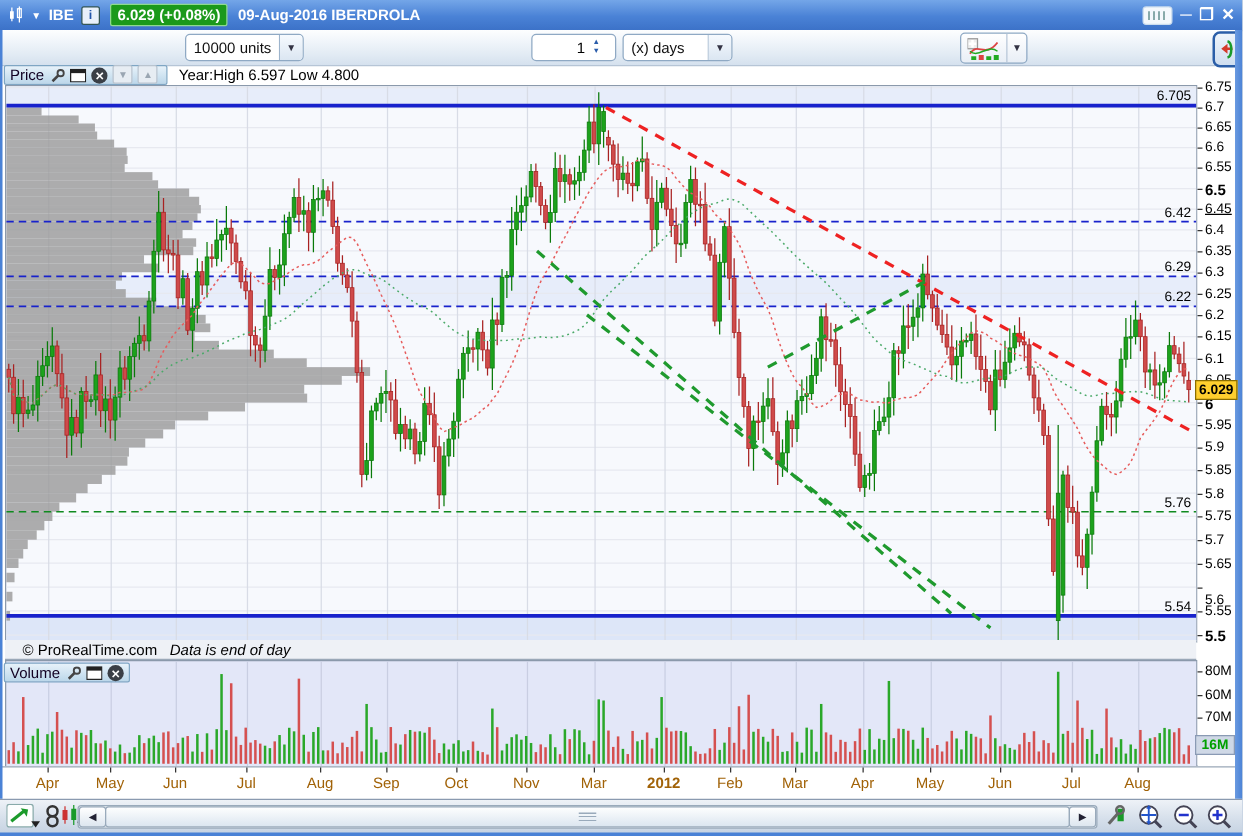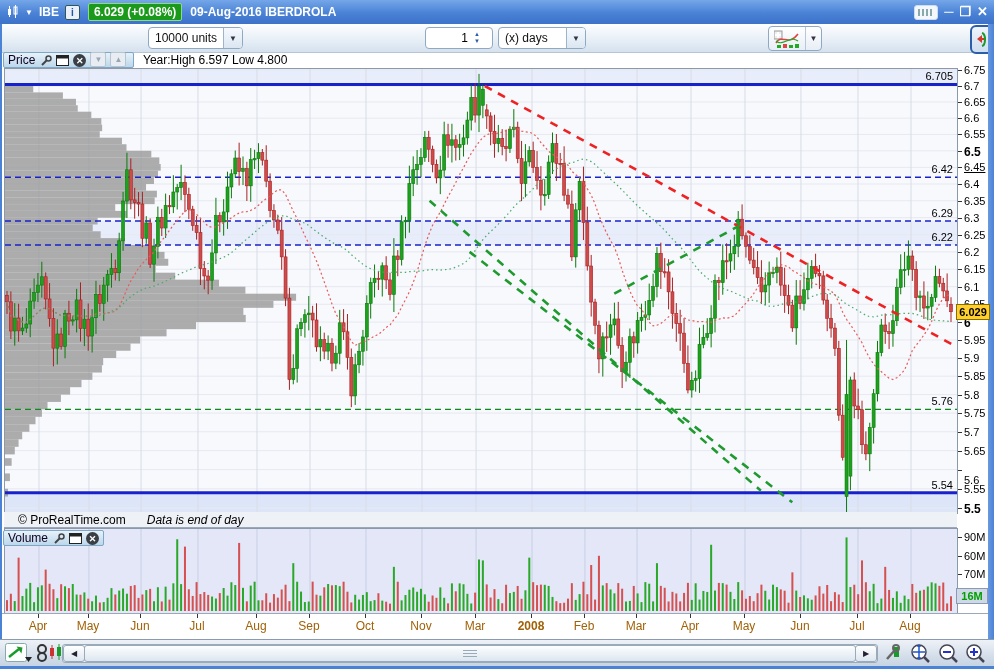--- a/index.html
+++ b/index.html
@@ -51,21 +51,21 @@
     color:#9aa6b2;font-size:8px;display:flex;align-items:center;justify-content:center;}
   .yearinfo{position:absolute;left:143px;top:53px;font-size:12px;color:#000;}
   
   .plot{position:absolute;left:4px;top:68px;width:952px;height:444px;border:1px solid #8b99ab;border-top:1px solid #8b99ab;background:#f7f9fd;box-sizing:content-box;}
   .yaxis{position:absolute;left:958px;top:68px;width:28px;height:446px;background:#fff;font-size:11px;color:#000;}
   .ytick{position:absolute;left:6px;white-space:nowrap;}
   .ytickmark{position:absolute;left:0;width:4px;height:1px;background:#333;}
   .pricebadge{position:absolute;left:956px;width:32px;height:14px;background:#ffcf2e;border:1px solid #8a6d00;
      font-size:11px;font-weight:bold;color:#000;display:flex;align-items:center;justify-content:center;z-index:5;}
   .copyright{position:absolute;left:4px;top:512px;width:953px;height:16px;background:#eef1f6;border-bottom:1px solid #9aa8b8;
-     font-size:12px;color:#000;display:flex;align-items:center;gap:21px;padding-left:14px;box-sizing:border-box;}
+     font-size:12px;color:#000;display:flex;align-items:center;gap:10px;padding-left:14px;box-sizing:border-box;}
   .volplot{position:absolute;left:4px;top:528px;width:952px;height:84px;background:#e3e7f8;border:1px solid #8b99ab;}
   .volaxis{position:absolute;left:958px;top:528px;width:30px;height:84px;background:#fff;font-size:11px;color:#000;}
   .volbadge{position:absolute;left:956px;width:30px;height:14px;background:#cfd8e6;border:1px solid #8a9ab4;
      color:#00a000;font-weight:bold;font-size:11px;display:flex;align-items:center;justify-content:center;}
   .xaxis{position:absolute;left:0;top:613px;width:988px;height:26px;background:#fff;border-top:1px solid #9aa8b8;}
   .xlab{position:absolute;top:5px;font-size:12px;color:#a16207;transform:translateX(-50%);}
   .xtick{position:absolute;top:0;width:1px;height:4px;background:#333;}
   
   .statusbar{position:absolute;left:0;top:639px;width:994px;height:27px;
      background:linear-gradient(#eef2f7,#d4deea 60%,#c6d3e2);border-top:1px solid #8a9ab0;}
@@ -1108,21 +1108,21 @@
         <rect x="925.655737704918" y="53.33022353339125" width="2" height="28.66977646660875" fill="#2aa82a"></rect>
         <rect x="929.5245901639344" y="54.38533081335481" width="2" height="27.614669186645187" fill="#2aa82a"></rect>
         <rect x="933.3934426229508" y="56.83377791711973" width="2" height="25.166222082880267" fill="#d55050"></rect>
         <rect x="937.2622950819672" y="53.53668262352468" width="2" height="28.463317376475317" fill="#d55050"></rect>
         <rect x="941.1311475409835" y="74.42687771096797" width="2" height="7.573122289032035" fill="#d55050"></rect>
         <rect x="945" y="67.28" width="2" height="14.72" fill="#d55050"></rect>
       </svg>
   </div>
   <div class="volaxis" id="volaxis">
       <div class="ytickmark" style="top:9px"></div>
-      <div class="ytick" style="top:3px">90M</div>
+      <div class="ytick" style="top:3px">80M</div>
       <div class="ytickmark" style="top:28px"></div>
       <div class="ytick" style="top:22px">60M</div>
       <div class="ytickmark" style="top:46px"></div>
       <div class="ytick" style="top:40px">70M</div>
     </div>
   <div class="volbadge" id="volbadge" style="top: 588px;">16M</div>
 
   <div class="pane-hdr" style="left:3px;top:530px;width:101px;">
     <span>Volume</span>
     <span class="mini-ico">
@@ -1153,21 +1153,21 @@
       <div class="xlab" style="left:256px;">Aug</div>
       <div class="xtick" style="left:309px"></div>
       <div class="xlab" style="left:309px;">Sep</div>
       <div class="xtick" style="left:365px"></div>
       <div class="xlab" style="left:365px;">Oct</div>
       <div class="xtick" style="left:421px"></div>
       <div class="xlab" style="left:421px;">Nov</div>
       <div class="xtick" style="left:475px"></div>
       <div class="xlab" style="left:475px;">Mar</div>
       <div class="xtick" style="left:531px"></div>
-      <div class="xlab" style="left:531px;font-weight:bold;font-size:12px;">2008</div>
+      <div class="xlab" style="left:531px;font-weight:bold;font-size:12px;">2012</div>
       <div class="xtick" style="left:584px"></div>
       <div class="xlab" style="left:584px;">Feb</div>
       <div class="xtick" style="left:636px"></div>
       <div class="xlab" style="left:636px;">Mar</div>
       <div class="xtick" style="left:690px"></div>
       <div class="xlab" style="left:690px;">Apr</div>
       <div class="xtick" style="left:744px"></div>
       <div class="xlab" style="left:744px;">May</div>
       <div class="xtick" style="left:800px"></div>
       <div class="xlab" style="left:800px;">Jun</div>

